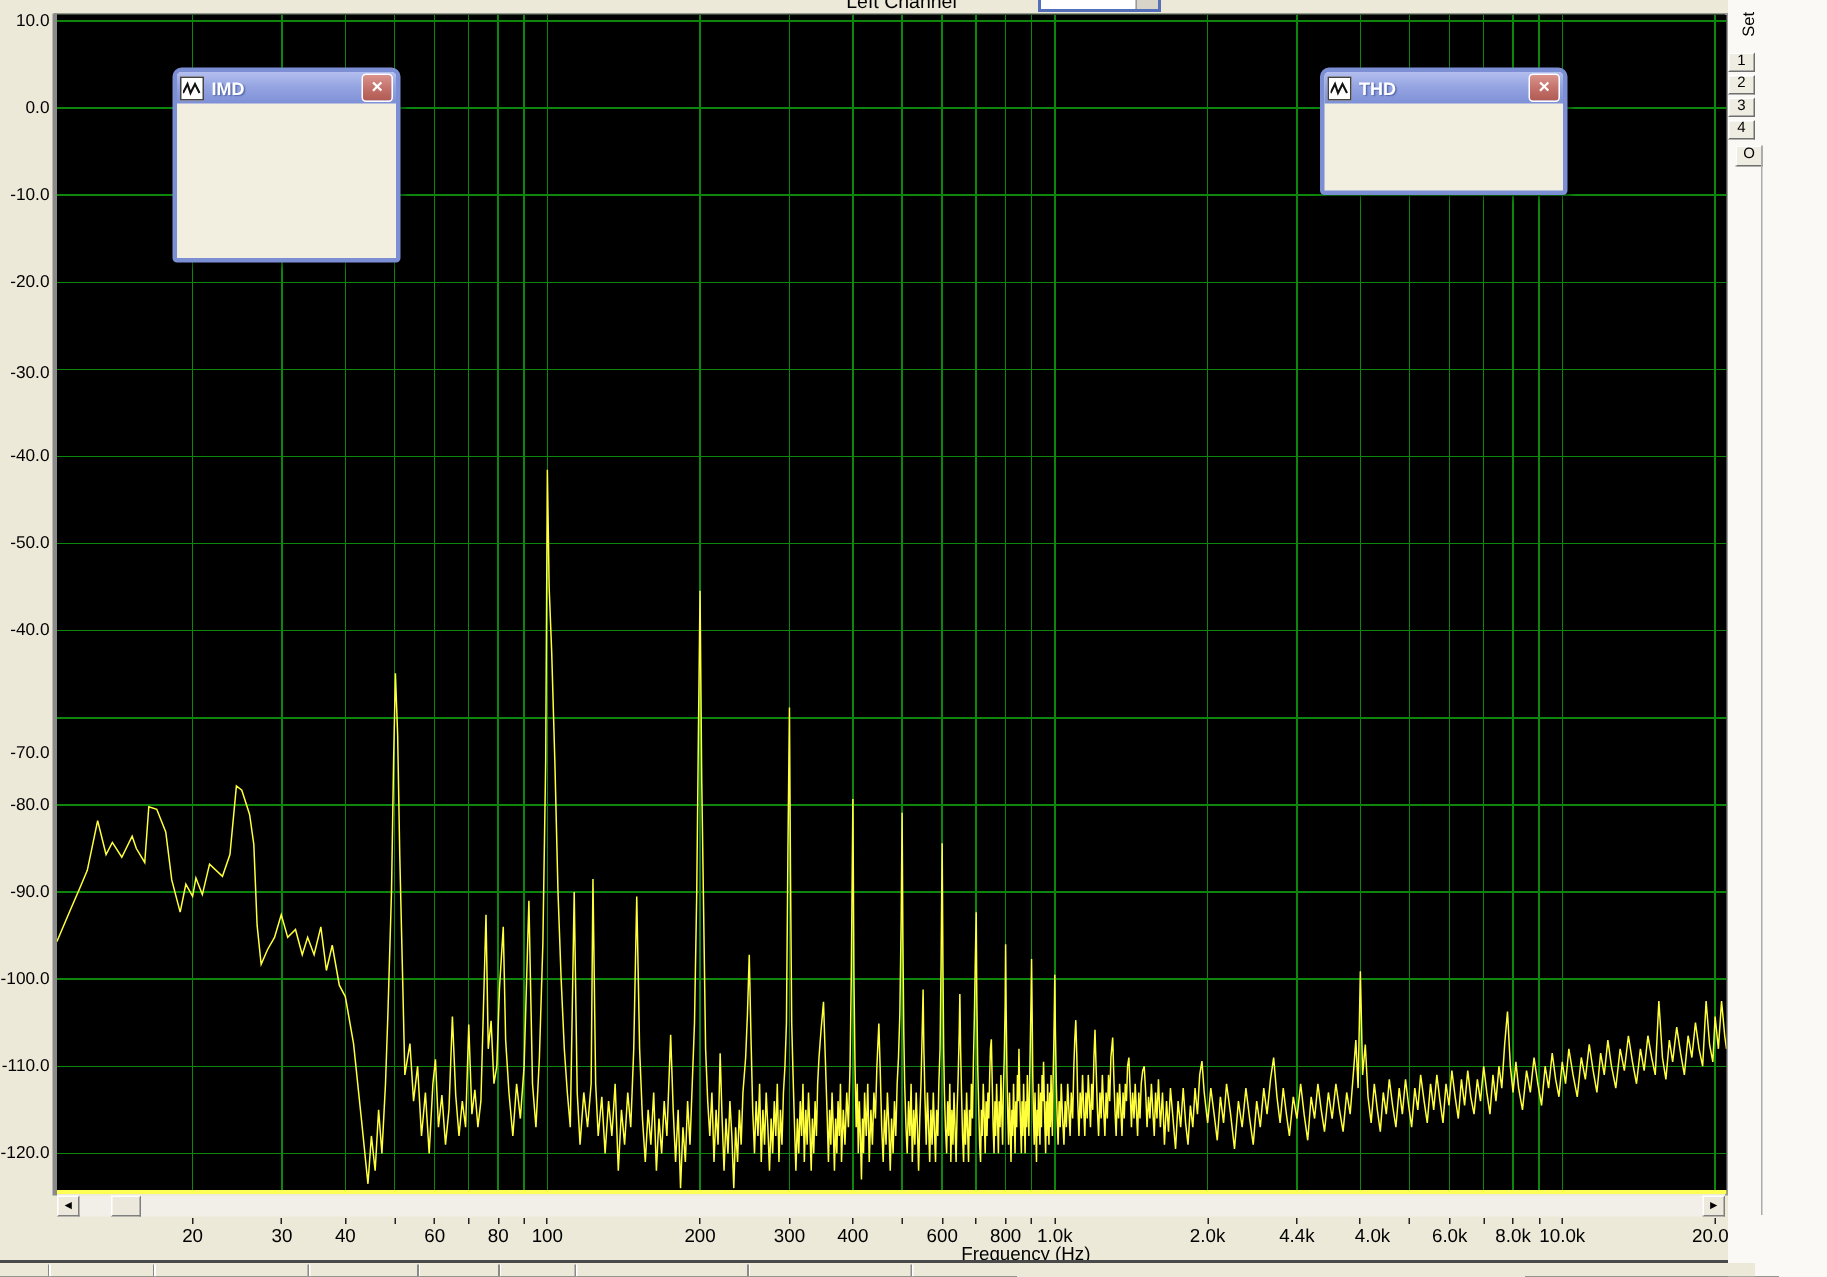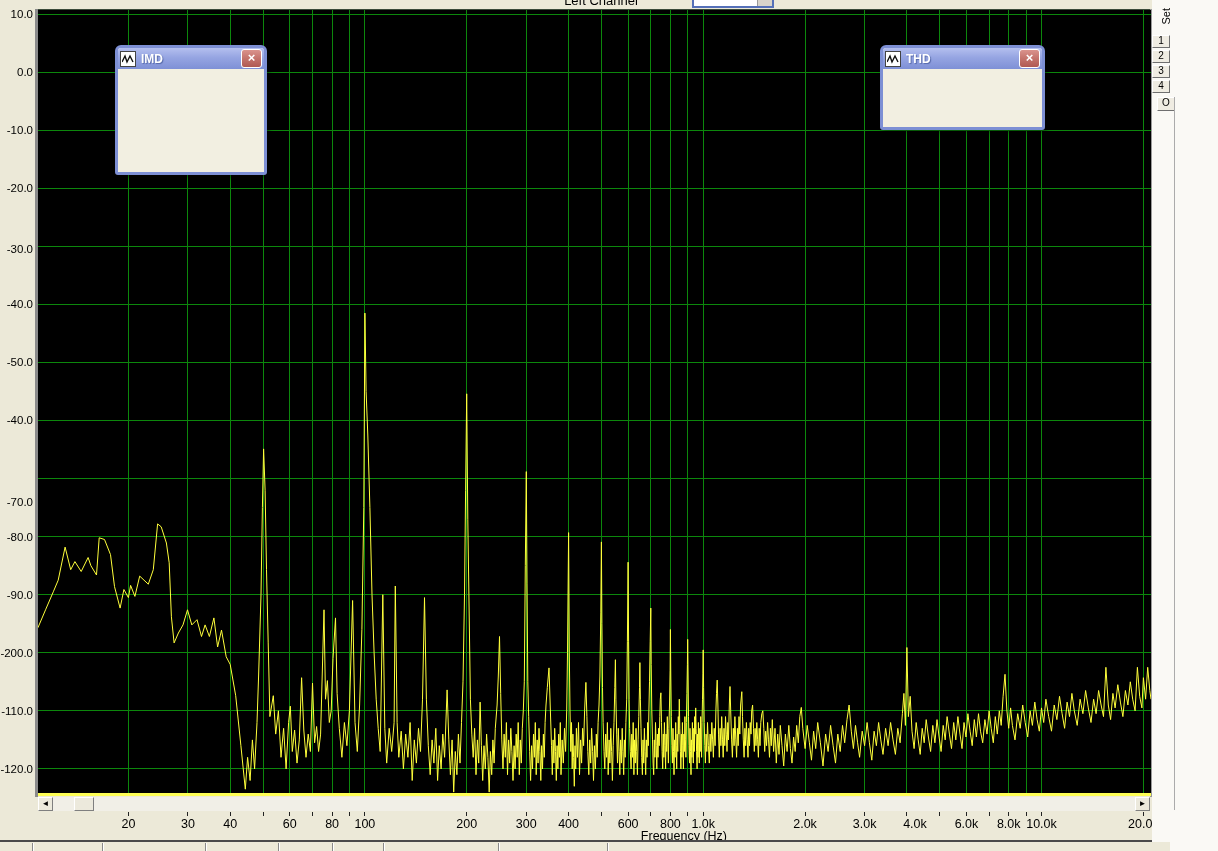--- a/index.html
+++ b/index.html
@@ -127,21 +127,21 @@
       <div class="ylab" style="top: 65.07px;">0.0</div>
       <div class="ylab" style="top: 123.14px;">-10.0</div>
       <div class="ylab" style="top: 181.21px;">-20.0</div>
       <div class="ylab" style="top: 242px;">-30.0</div>
       <div class="ylab" style="top: 297.35px;">-40.0</div>
       <div class="ylab" style="top: 355.42px;">-50.0</div>
       <div class="ylab" style="top: 413.49px;">-40.0</div>
       <div class="ylab" style="top: 447px; margin-top: 48px;">-70.0</div>
       <div class="ylab" style="top: 529.63px;">-80.0</div>
       <div class="ylab" style="top: 587.7px;">-90.0</div>
-      <div class="ylab" style="top: 645.77px;">-200.0</div>
+      <div class="ylab" style="top: 645.77px;">-100.0</div>
       <div class="ylab" style="top: 703.84px;">-110.0</div>
       <div class="ylab" style="top: 761.91px;">-120.0</div>
     </div>
   <div id="x-axis-ticks">
       <div class="xtick" style="left: 127.902px;"></div>
       <div class="xtick" style="left: 187.478px;"></div>
       <div class="xtick" style="left: 229.748px;"></div>
       <div class="xtick" style="left: 262.535px;"></div>
       <div class="xtick" style="left: 289.324px;"></div>
       <div class="xtick" style="left: 311.974px;"></div>
@@ -175,21 +175,21 @@
       <div class="xlab" style="left: 259.824px;">60</div>
       <div class="xlab" style="left: 302.094px;">80</div>
       <div class="xlab" style="left: 334.881px;">100</div>
       <div class="xlab" style="left: 436.727px;">200</div>
       <div class="xlab" style="left: 496.303px;">300</div>
       <div class="xlab" style="left: 538.573px;">400</div>
       <div class="xlab" style="left: 598.149px;">600</div>
       <div class="xlab" style="left: 640.419px;">800</div>
       <div class="xlab" style="left: 673.206px;">1.0k</div>
       <div class="xlab" style="left: 775.052px;">2.0k</div>
-      <div class="xlab" style="left: 834.628px;">3.0k</div>
+      <div class="xlab" style="left: 834.628px;">4.4k</div>
       <div class="xlab" style="left: 885px;">4.0k</div>
       <div class="xlab" style="left: 936.474px;">6.0k</div>
       <div class="xlab" style="left: 978.744px;">8.0k</div>
       <div class="xlab" style="left: 1011.53px;">10.0k</div>
       <div class="xlab" style="left: 1113.38px;">20.0k</div>
     </div>
   <div id="x-axis-title">Frequency (Hz)</div>
 
   <div id="h-scrollbar">
     <div id="sb-left" class="sb-btn">

